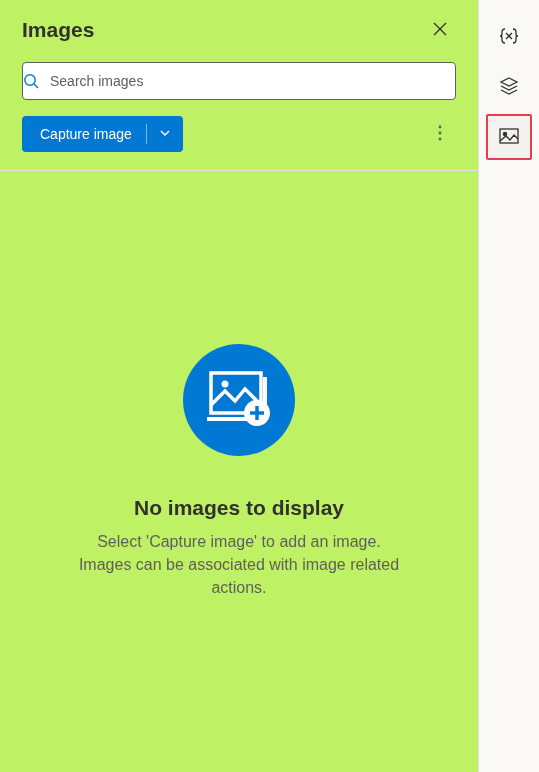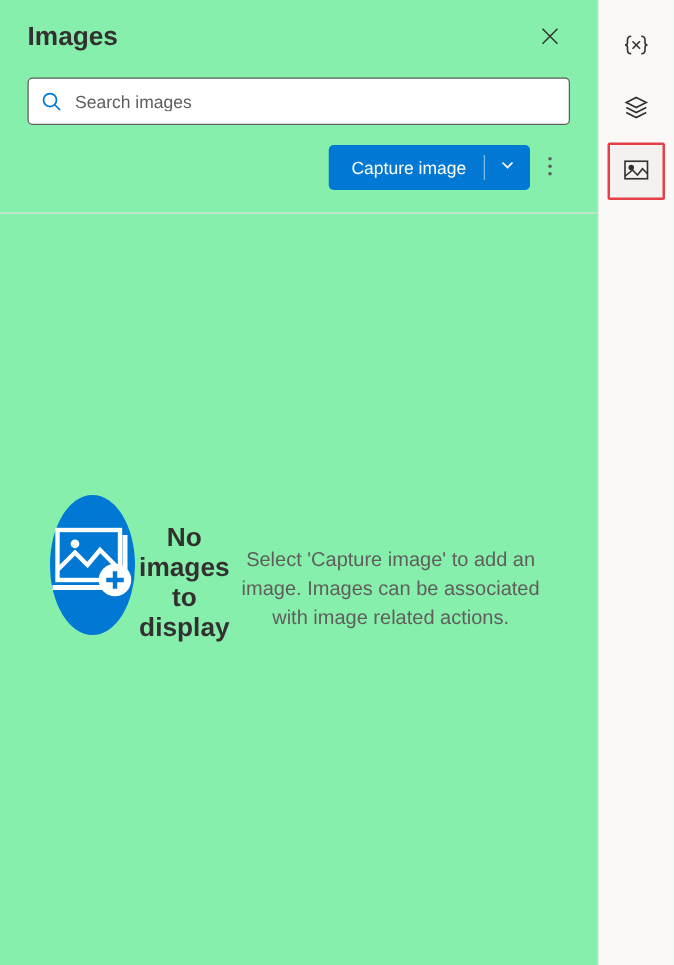--- a/index.html
+++ b/index.html
@@ -13,21 +13,21 @@
       width: 539px;
       height: 772px;
       display: flex;
       overflow: hidden;
     }
     .main-panel {
       flex: 1;
       display: flex;
       flex-direction: column;
       border-right: 1px solid #e1dfdd;
-      background: #86efac;
+      background: #bef264;
     }
     .panel-header {
       display: flex;
       align-items: center;
       justify-content: space-between;
       padding: 14px 22px 10px 22px;
     }
     .panel-title {
       font-size: 21px;
       font-weight: 600;
@@ -50,21 +50,21 @@
     .search-wrapper {
       padding: 6px 22px 12px 22px;
     }
     .search-box {
       display: flex;
       align-items: center;
       border: 1px solid #605e5c;
       border-radius: 4px;
       background: #fff;
       height: 38px;
-      padding: 0 10px;
+      padding: 0 0;
     }
     .search-icon {
       color: #0078d4;
       margin-right: 10px;
       display: flex;
       align-items: center;
     }
     .search-input {
       border: none;
       outline: none;
@@ -72,21 +72,21 @@
       font-size: 14px;
       color: #323130;
       background: transparent;
     }
     .search-input::placeholder {
       color: #605e5c;
     }
     .toolbar {
       display: flex;
       align-items: center;
-      justify-content: flex-end;
+      justify-content: space-between;
       padding: 4px 22px 18px 22px;
     }
     .capture-btn {
       display: flex;
       align-items: stretch;
       background: #0078d4;
       color: #fff;
       border: none;
       border-radius: 4px;
       height: 36px;
@@ -119,21 +119,21 @@
       justify-content: center;
       background: transparent;
       border: none;
       cursor: pointer;
       color: #605e5c;
     }
     .content-area {
       flex: 1;
       border-top: 1px solid #e1dfdd;
       display: flex;
-      flex-direction: row;
+      flex-direction: column;
       align-items: center;
       justify-content: center;
       padding: 20px 40px;
       text-align: center;
     }
     .empty-icon-circle {
       width: 112px;
       height: 112px;
       border-radius: 50%;
       background: #0078d4;

